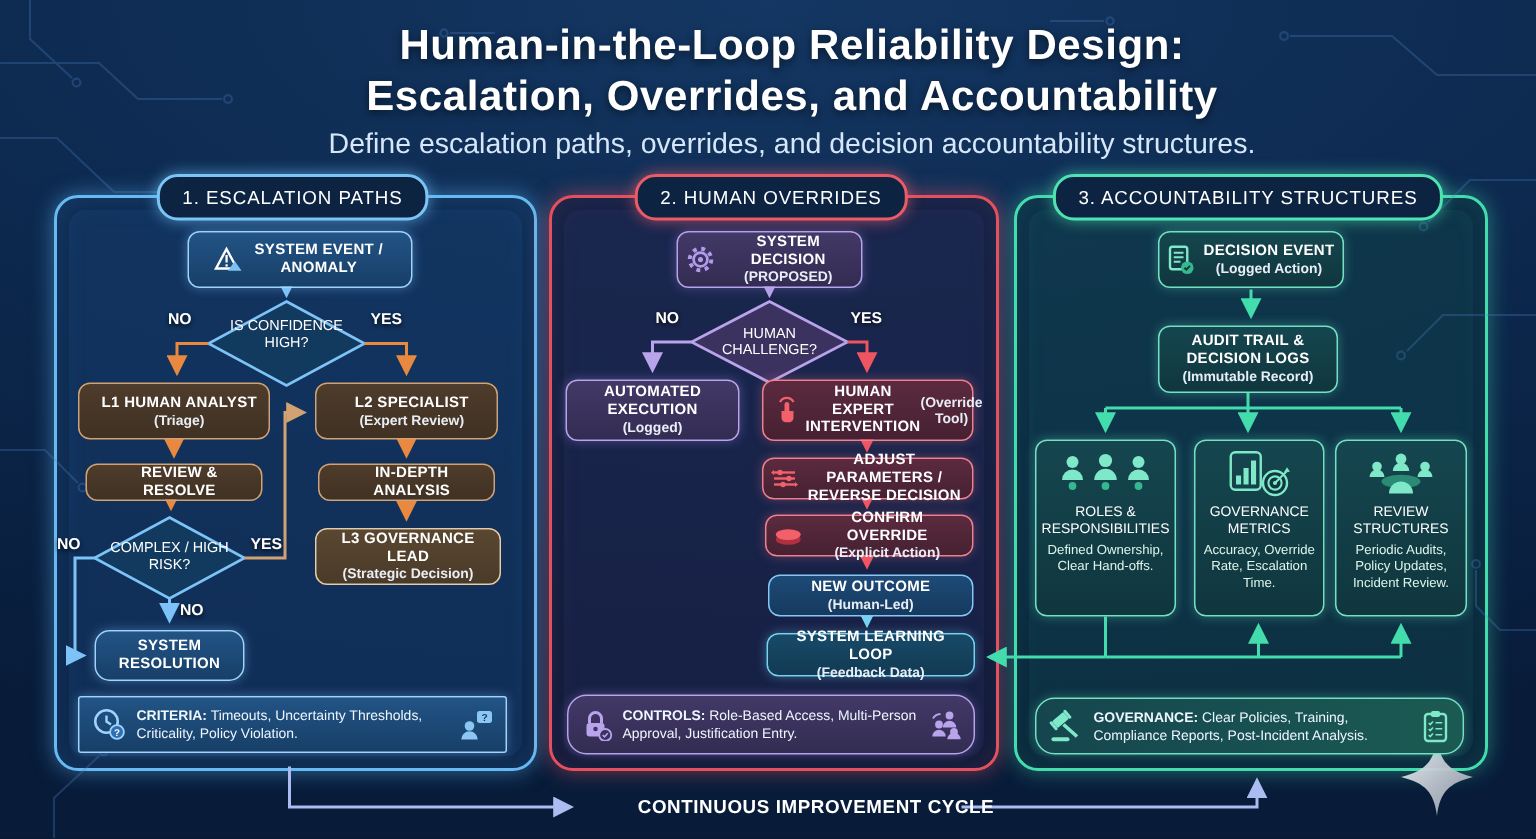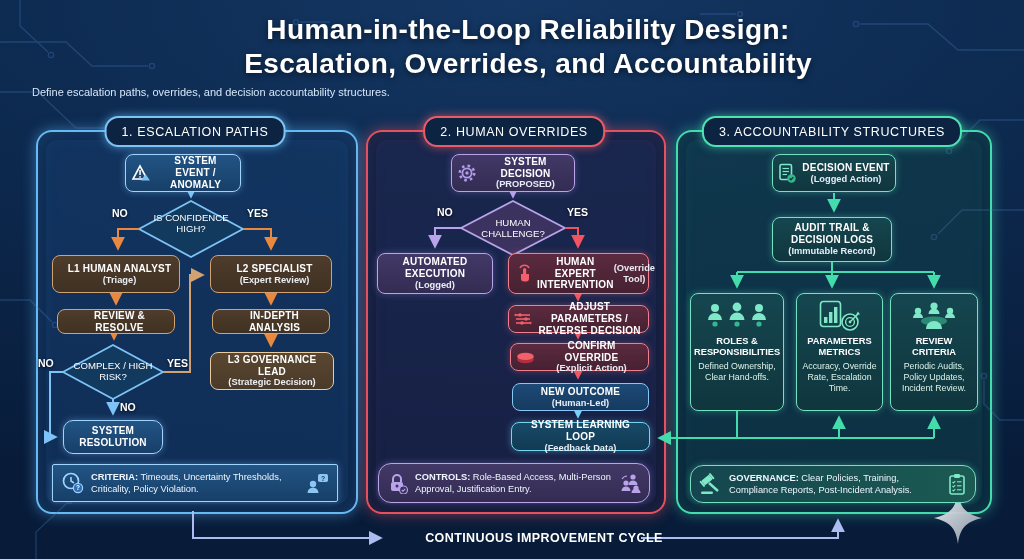--- a/index.html
+++ b/index.html
@@ -2,21 +2,21 @@
 <html><head>
 <meta charset="utf-8">
 <style>
   html,body{margin:0;padding:0;background:#081a33;}
   #stage{position:relative;width:1024px;height:559px;overflow:hidden;
     font-family:"Liberation Sans",sans-serif;
     background:radial-gradient(120% 90% at 50% 0%, #143763 0%, #0d2a50 45%, #081c3a 100%);}
   .abs{position:absolute;margin-left:32px;}
   
   .title{left:0;right:0;text-align:center;color:#fff;font-weight:800;font-size:28px;letter-spacing:.4px;text-shadow:0 2px 6px rgba(0,0,0,.55);}
-  .subtitle{left:0;right:0;color:#d6e7fa;font-size:11px;}
+  .subtitle{left:0;right:0;text-align:center;color:#d6e7fa;font-size:19px;}
   
   .panel{position:absolute;top:130px;height:380px;border-radius:16px;border:2px solid;}
   .panel .inner{position:absolute;inset:8px;border-radius:11px;}
   .p1{border-color:#66b9f2;background:rgba(14,44,82,.60);box-shadow:0 0 14px rgba(96,185,250,.5), inset 0 0 20px rgba(70,150,230,.18);}
   .p1 .inner{background:rgba(45,100,165,.16);}
   .p2{border-color:#e5505e;background:rgba(19,26,58,.60);box-shadow:0 0 14px rgba(235,85,100,.5), inset 0 0 20px rgba(200,80,110,.14);}
   .p2 .inner{background:rgba(90,70,150,.12);}
   .p3{border-color:#43dcad;background:rgba(11,46,58,.55);box-shadow:0 0 14px rgba(70,225,175,.45), inset 0 0 20px rgba(60,190,160,.14);}
   .p3 .inner{background:rgba(45,130,130,.12);}
   .pill{position:absolute;top:116px;transform:translateX(-50%);height:27px;display:inline-flex;align-items:center;
@@ -37,21 +37,21 @@
   .purplebox{background:linear-gradient(180deg,#423967,#332c52);border:1.6px solid #b9a3ea;box-shadow:0 0 7px rgba(170,140,235,.35);}
   .redbox{background:linear-gradient(180deg,#5c2a3e,#462132);border:1.6px solid #f27f8e;box-shadow:0 0 7px rgba(240,110,130,.35);}
   .bluebox{background:linear-gradient(180deg,#1d4a77,#163a5f);border:1.6px solid #85c8f7;}
   .cyanbox{background:linear-gradient(180deg,#174a68,#123a53);border:1.6px solid #74d4f2;box-shadow:0 0 7px rgba(110,210,245,.4);}
   .tealbox{background:linear-gradient(180deg,#15464f,#10363e);border:1.6px solid #72e2c2;box-shadow:0 0 7px rgba(100,225,190,.35);}
   .infopill{border-radius:12px;justify-content:flex-start;text-align:left;padding:3px 8px;}
   .infotext{font-size:9.3px;line-height:1.3;color:#eef6ff;flex:1;margin:0 6px;font-weight:500;}
   .lbl{font-weight:800;}
   .dlabel{position:absolute;z-index:5;color:#fff;font-weight:400;font-size:9.6px;line-height:1.15;text-align:center;}
   .yn{position:absolute;z-index:5;color:#fff;font-weight:800;font-size:10.5px;text-shadow:0 1px 3px rgba(0,0,0,.8);}
-  .coltitle{font-weight:700;font-size:9.3px;line-height:1.2;text-align:center;}
+  .coltitle{font-weight:400;font-size:9.3px;line-height:1.2;text-align:center;}
   .coldesc{font-size:8.8px;line-height:1.25;color:#dcf4ea;margin-top:3px;font-weight:500;}
   .icondiv{display:flex;align-items:center;justify-content:center;}
   .footer{left:392px;top:531px;width:240px;text-align:center;color:#fff;font-weight:800;font-size:12.5px;letter-spacing:.4px;z-index:5;}
   svg.overlay{position:absolute;left:0;top:0;z-index:4;}
   svg.bgnet{position:absolute;left:0;top:0;z-index:1;}
 </style>
 </head>
 <body>
 
 <div id="stage">
@@ -175,21 +175,21 @@
       <path d="M641,538 H838 V521" marker-end="url(#mPe)"></path>
     </g>
 
     <path d="M958,492 C960,508 966,514 982,518 C966,522 960,528 958,544 C956,528 950,522 934,518 C950,514 956,508 958,492 Z" fill="url(#gSil)" opacity="0.95"></path>
   </svg>
 
   <div class="pill pillb" style="left:195px;">1. ESCALATION PATHS</div>
   <div class="pill pillr" style="left:514px;">2. HUMAN OVERRIDES</div>
   <div class="pill pillt" style="left:832px;">3. ACCOUNTABILITY STRUCTURES</div>
 
-  <div class="node navy" style="left:125px;top:154px;width:116px;height:38px;align-items:center;">
+  <div class="node navy" style="left:125px;top:154px;width:150px;height:38px;align-items:center;">
     <span class="icondiv" style="margin-right:5px;">
       <svg width="20" height="18">
           <polygon points="9,2 16,15 2,15" fill="none" stroke="#fff" stroke-width="1.6"></polygon>
           <rect x="8.3" y="6" width="1.5" height="5" fill="#fff"></rect>
           <rect x="8.3" y="12.2" width="1.5" height="1.5" fill="#fff"></rect>
           <polygon points="14.5,10 19,16.5 10,16.5" fill="#7fc0f2"></polygon>
         </svg>
     </span>
     <span class="t" style="width:92px;">SYSTEM EVENT / ANOMALY</span>
   </div>
@@ -401,40 +401,40 @@
             <rect x="10" y="12" width="3.4" height="11"></rect>
             <rect x="15" y="7" width="3.4" height="16"></rect>
           </g>
           <circle cx="31" cy="22" r="8" fill="#10363e" stroke="#7fe8c8" stroke-width="1.6"></circle>
           <circle cx="31" cy="22" r="4.4" fill="none" stroke="#7fe8c8" stroke-width="1.4"></circle>
           <circle cx="31" cy="22" r="1.4" fill="#7fe8c8"></circle>
           <path d="M31,22 L39,14" stroke="#7fe8c8" stroke-width="1.4"></path>
           <polygon points="39,11.5 41,14.5 37,14.8" fill="#7fe8c8"></polygon>
         </svg>
     </span>
-    <span class="coltitle" style="width:80px;margin-top:4px;">PARAMETERS METRICS</span>
+    <span class="coltitle" style="width:80px;margin-top:4px;">GOVERNANCE METRICS</span>
     <span class="coldesc" style="width:78px;">Accuracy, Override Rate, Escalation Time.</span>
   </div>
 
   <div class="node tealbox col" style="left:890px;top:293px;width:88px;height:118px;justify-content:flex-start;padding-top:6px;">
     <span class="icondiv" style="height:32px;">
       <svg width="48" height="31">
         <g fill="#7fe8c8">
           <circle cx="24" cy="5" r="3.6"></circle>
             <path d="M18.5,13 a5.5 5.5 0 0 1 11,0 z"></path>
           <circle cx="8" cy="10" r="3.2"></circle>
             <path d="M3,17 a5 5 0 0 1 10,0 z"></path>
           <circle cx="40" cy="10" r="3.2"></circle>
             <path d="M35,17 a5 5 0 0 1 10,0 z"></path>
         </g>
         <ellipse cx="24" cy="20" rx="13" ry="4.5" fill="#2a8a74"></ellipse>
         <path d="M16,28 a8 8 0 0 1 16,0 z" fill="#7fe8c8"></path>
       </svg>
     </span>
-    <span class="coltitle" style="width:80px;margin-top:4px;">REVIEW CRITERIA</span>
+    <span class="coltitle" style="width:80px;margin-top:4px;">REVIEW STRUCTURES</span>
     <span class="coldesc" style="width:80px;">Periodic Audits, Policy Updates, Incident Review.</span>
   </div>
 
   <div class="node tealbox infopill" style="left:690px;top:465px;width:286px;height:38px;border-radius:13px;background:linear-gradient(90deg,#15464f,#1b5a52);">
     <span class="icondiv">
       <svg width="24" height="22">
           <g transform="rotate(-40 8 7)" fill="#7fe8c8">
             <rect x="3" y="4" width="10" height="6" rx="1"></rect>
             <rect x="1" y="3.4" width="2" height="7.2" rx="1"></rect>
             <rect x="13" y="3.4" width="2" height="7.2" rx="1"></rect>

